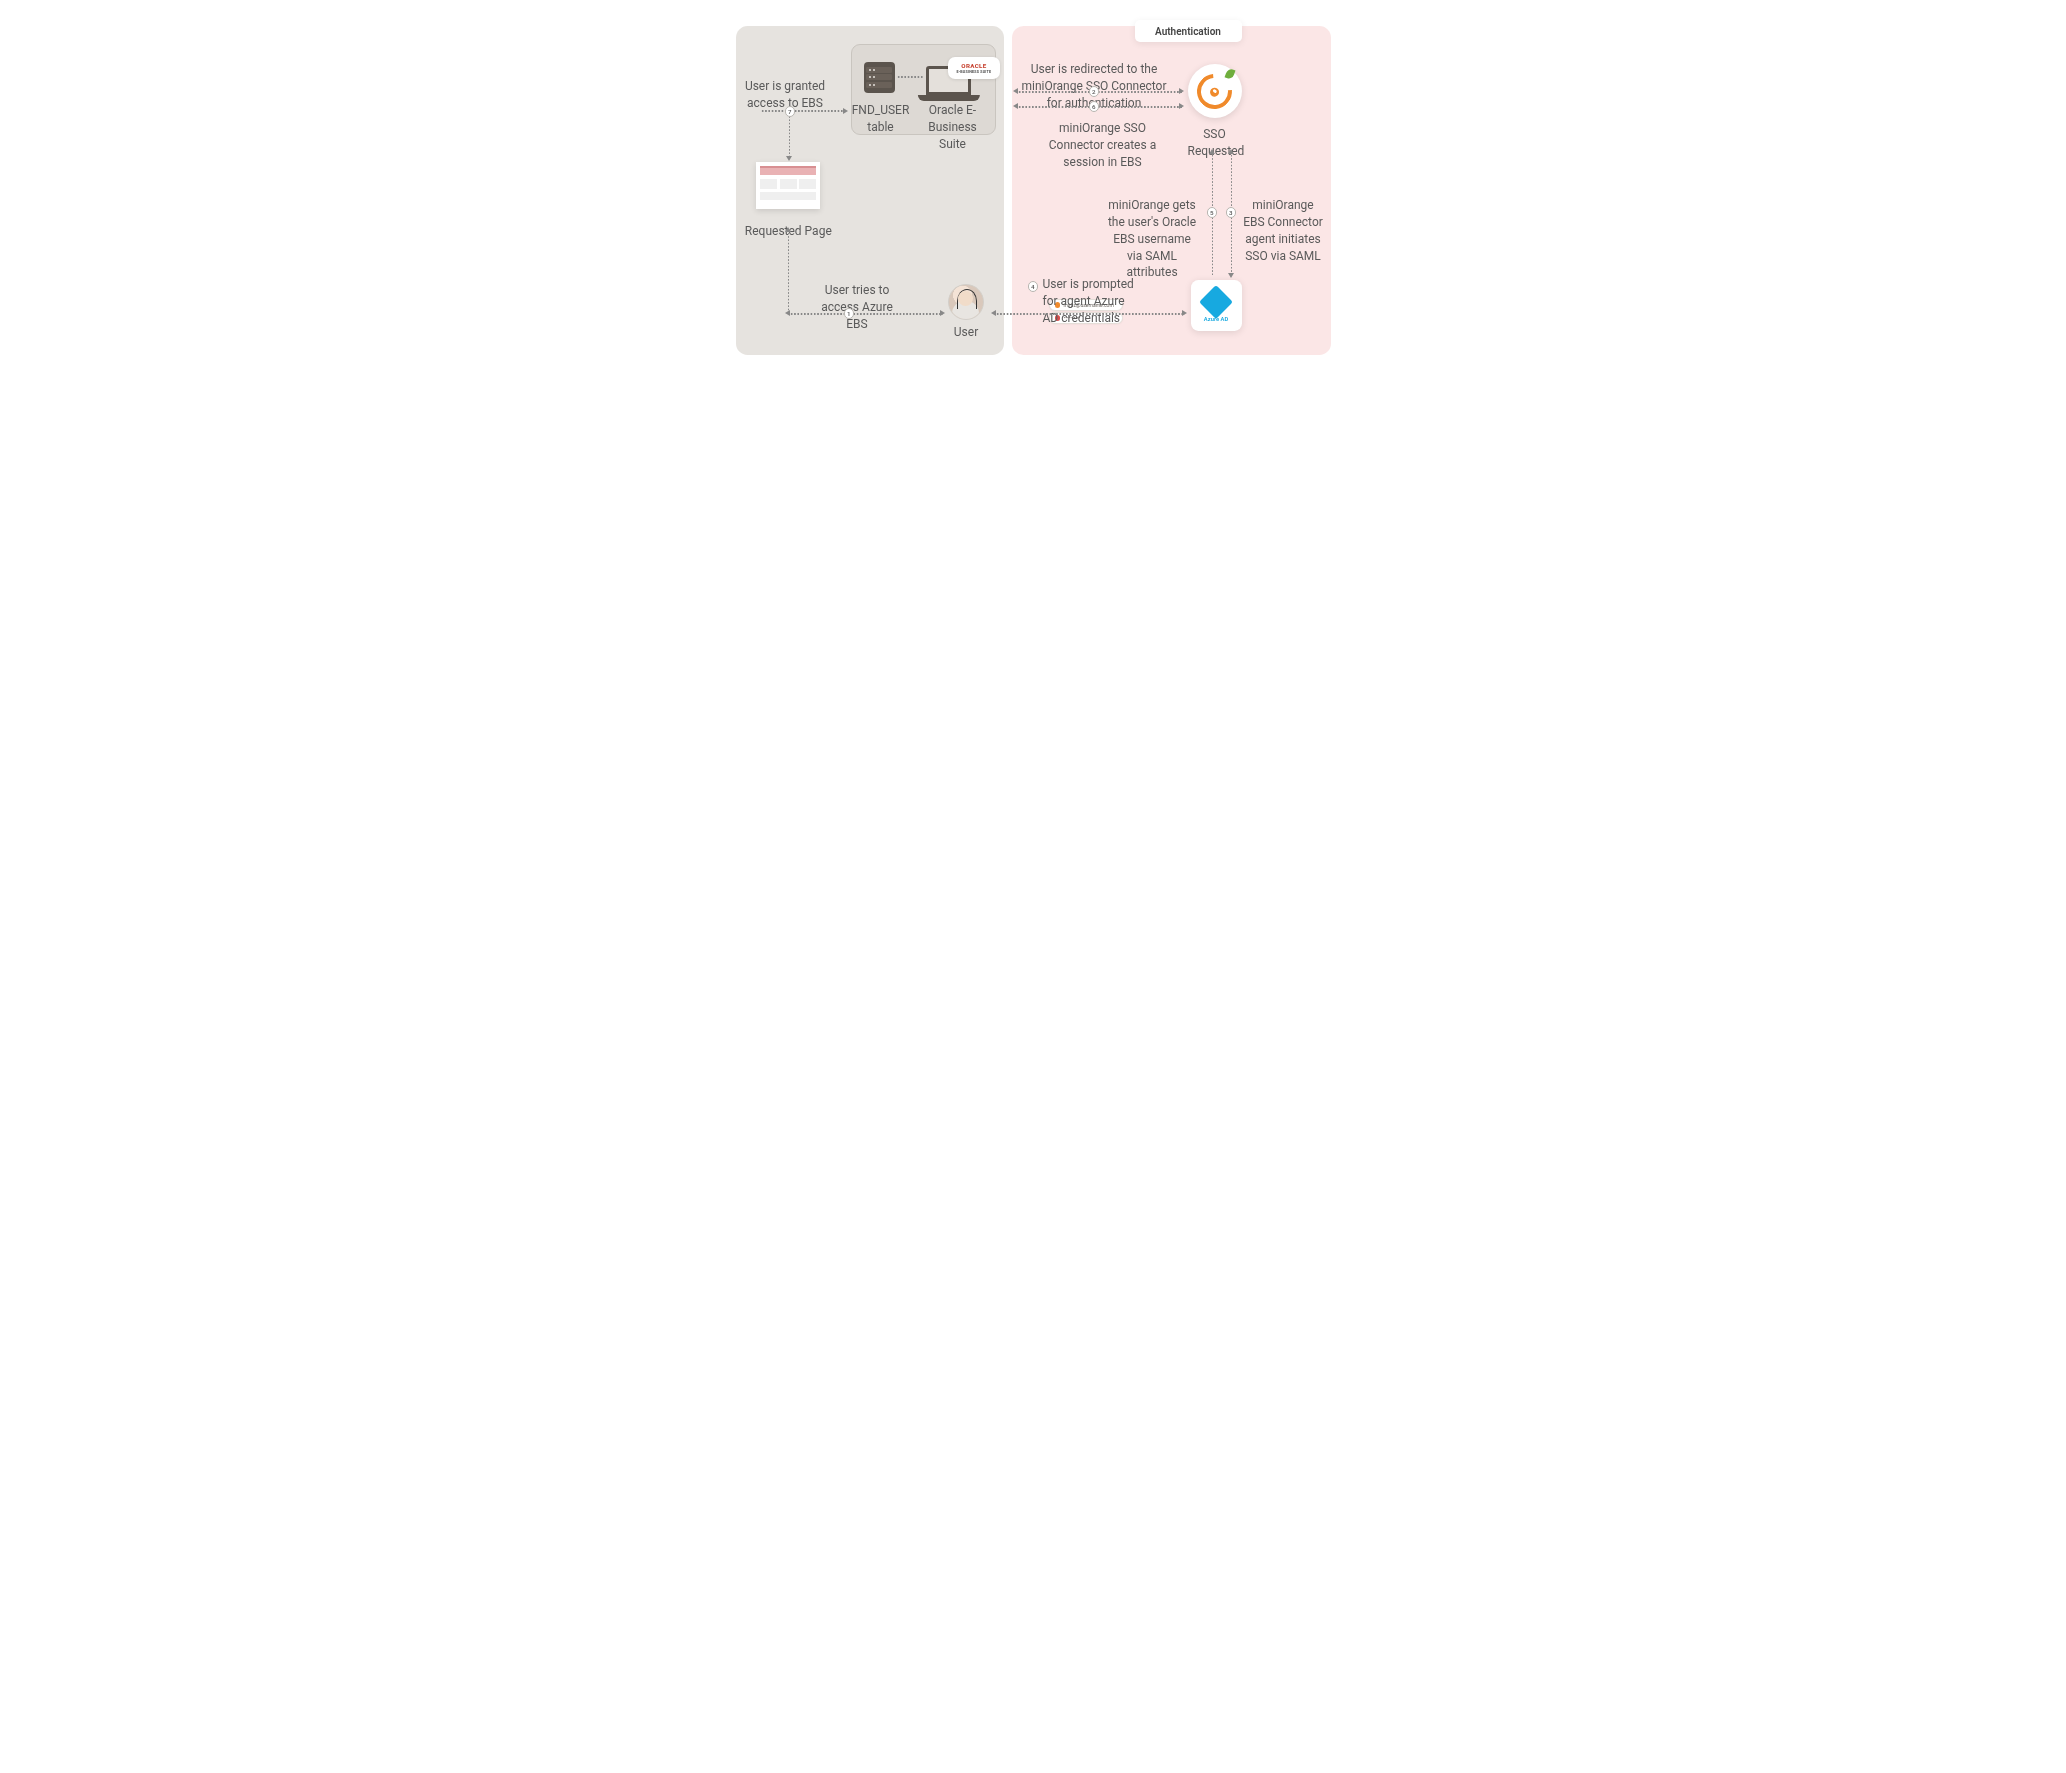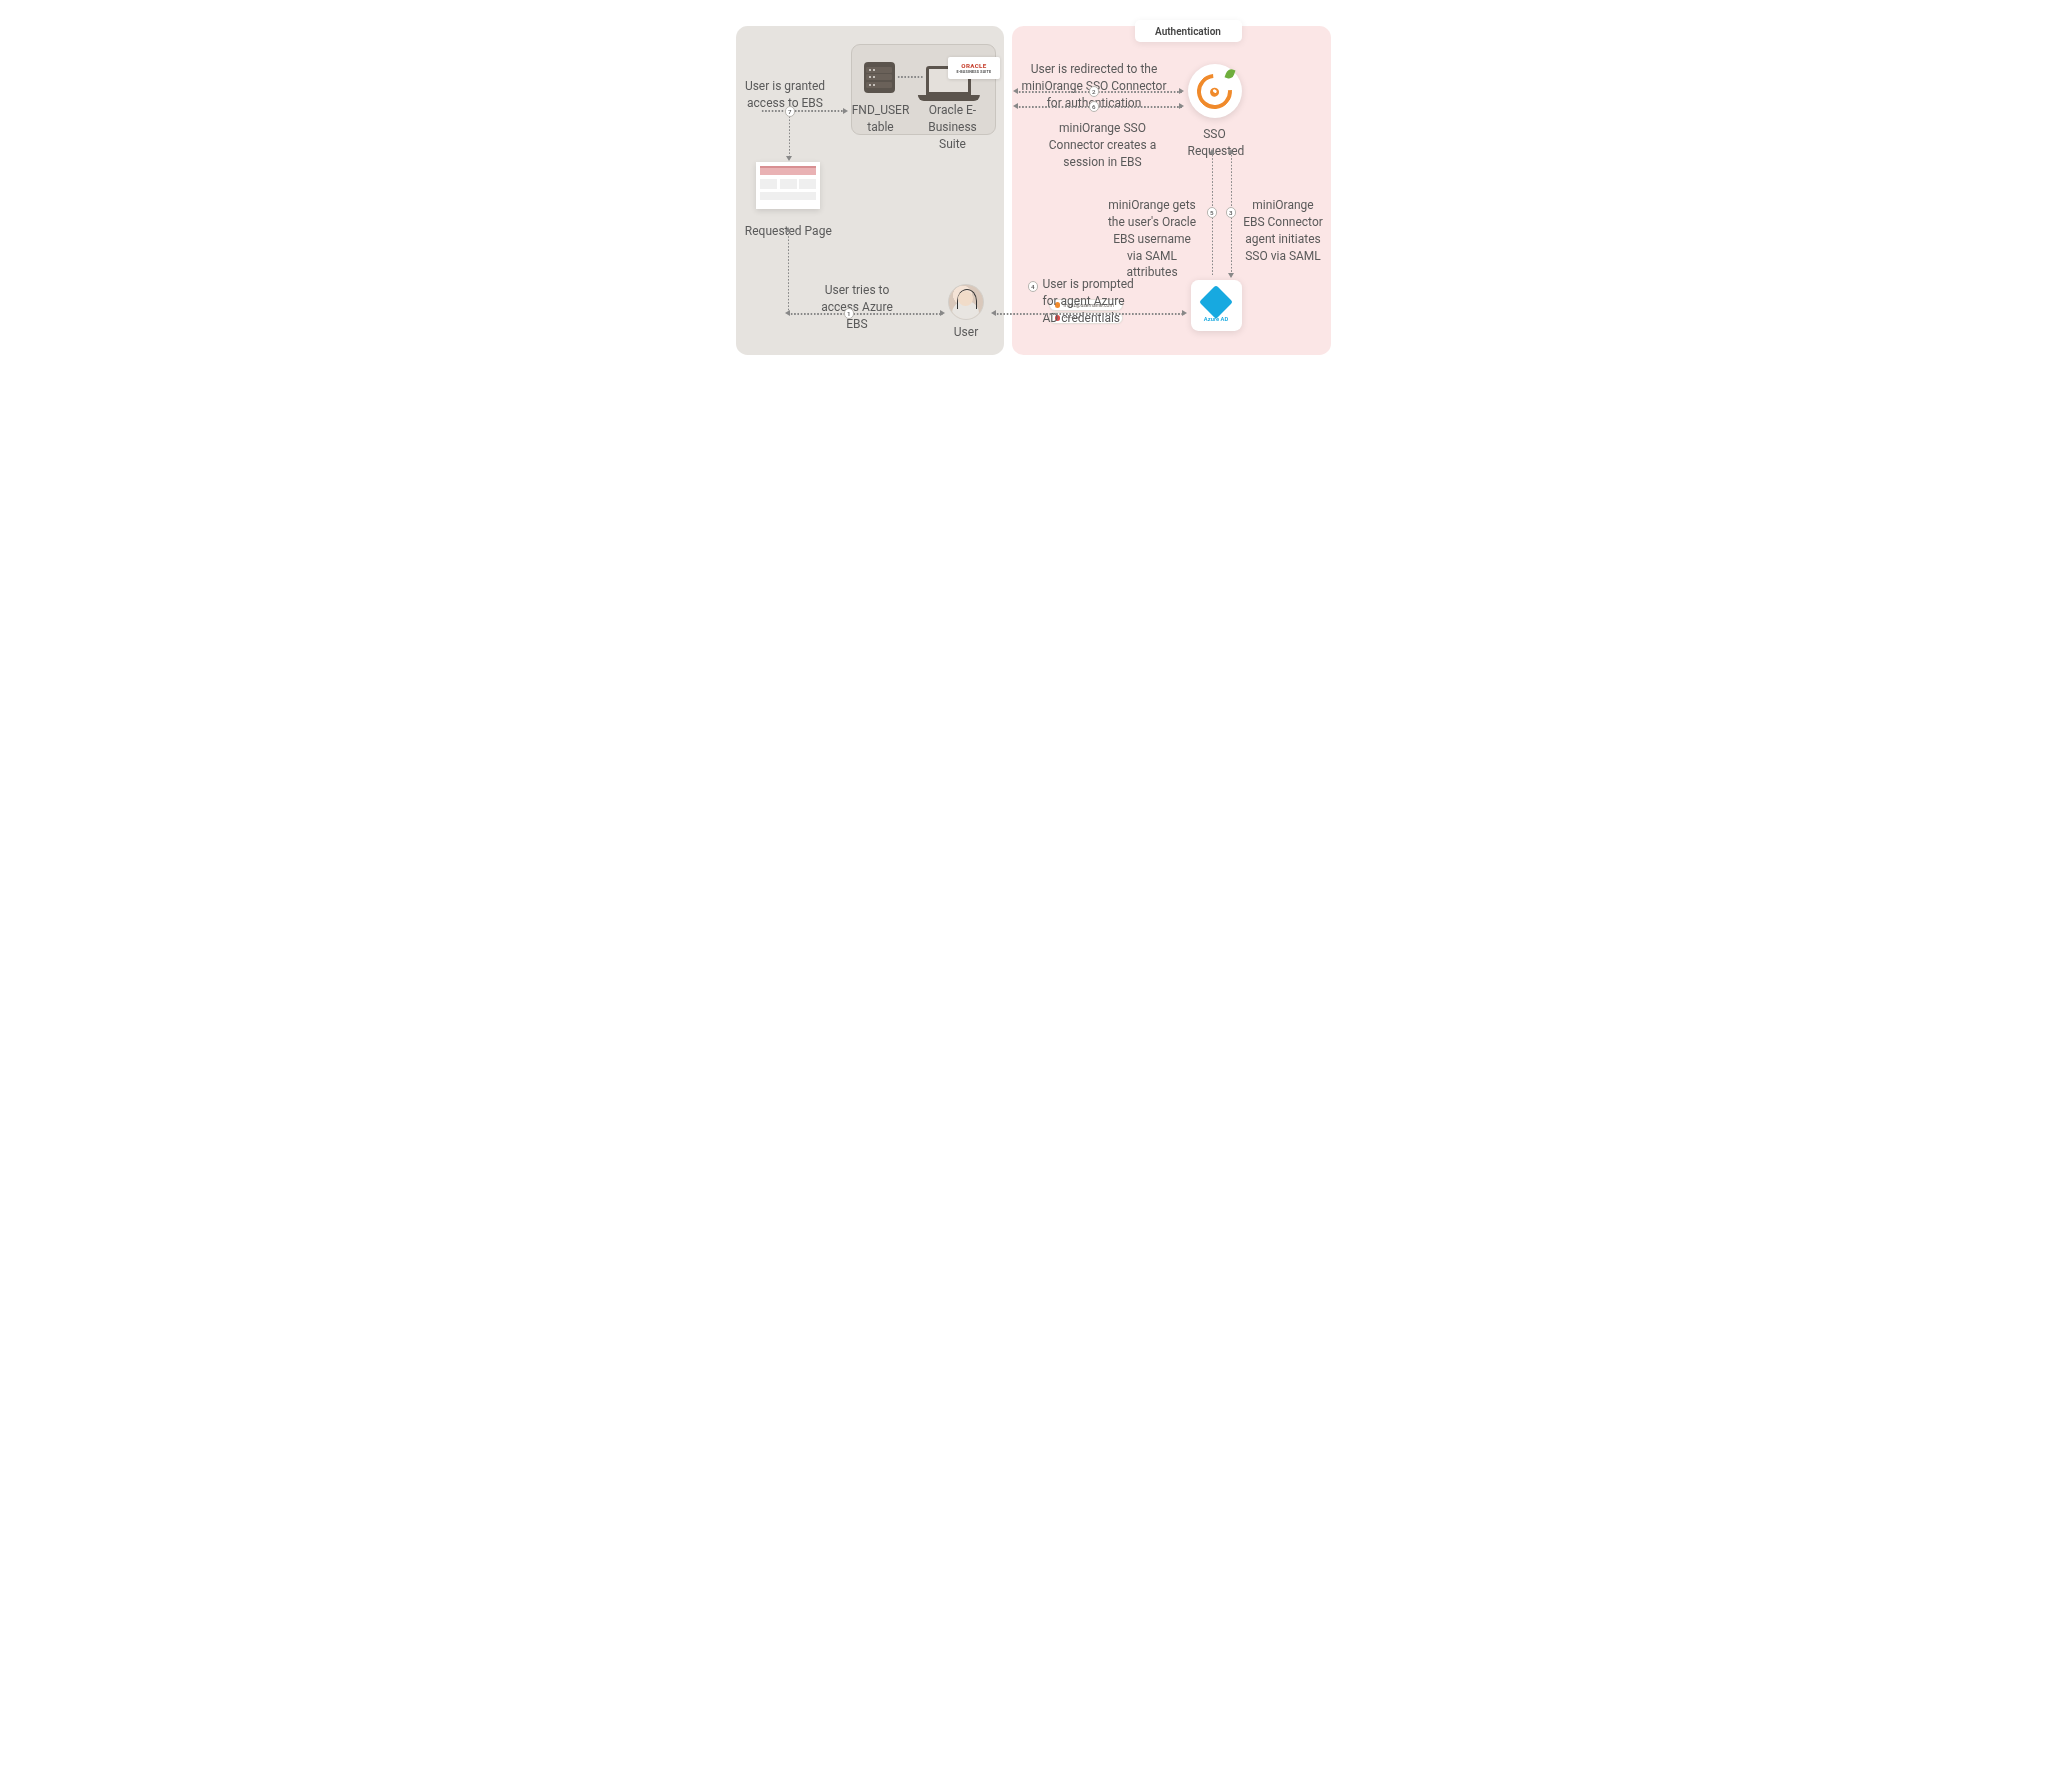--- a/index.html
+++ b/index.html
@@ -114,21 +114,21 @@
     background: #e4e0db;
   }
   .laptop-base {
     width: 62px; height: 5.8px; margin: 0 auto; background:#5b544d; border-radius: 0 0 6.6px 6.6px;
     transform: translateX(-4.1px);
   }
   .oracle-tag {
     position: absolute;
     left: 26.4px; top: -9px;
     width: 52px; height: 22px;
-    background: #fff; border-radius: 2px;
+    background: #fff; border-radius: 7px;
     box-shadow: 0 0.8px 3.3px rgba(0,0,0,.12);
     display:flex; flex-direction:column; align-items:center; justify-content:center;
     font-size: 3.7px; letter-spacing: 0.2px; color:#444; font-weight:600;
   }
   .oracle-tag .oracle {
     font-size: 6.2px; color:#c74432; font-weight:800; letter-spacing:0.3px;
   }
 
   .page-card {
     position: absolute;

